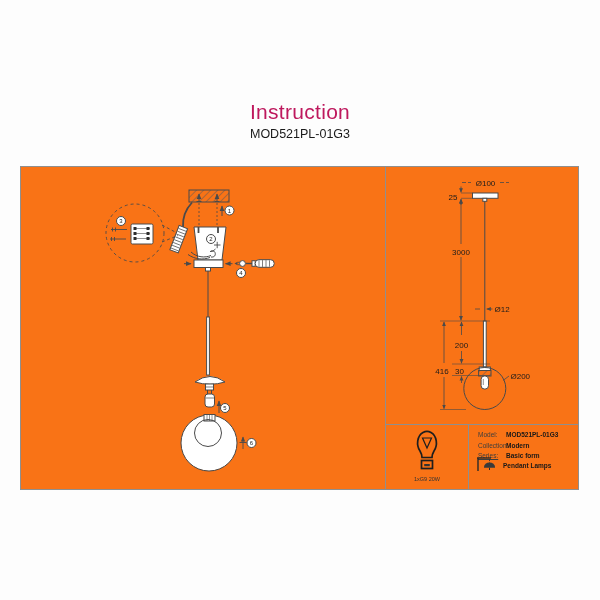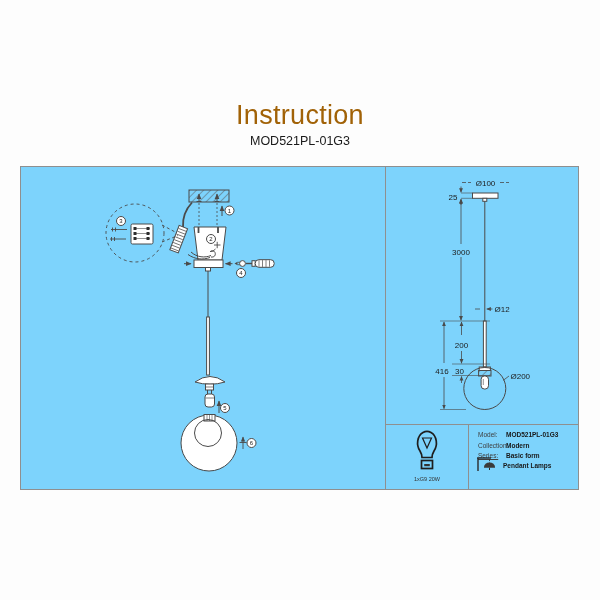--- a/index.html
+++ b/index.html
@@ -1,25 +1,25 @@
 <!DOCTYPE html>
 <html><head>
 <meta charset="utf-8">
 <style>
   html,body{margin:0;padding:0;}
   body{
     width:600px;height:600px;position:relative;background:#fdfdfd;
     font-family:"Liberation Sans", sans-serif;color:#1c1c1c;overflow:hidden;
   }
   .title-block{position:absolute;top:100px;left:0;width:600px;text-align:center;}
-  .title{font-size:27px;font-weight:500;letter-spacing:.3px;color:#a16207;}
+  .title{font-size:21px;font-weight:500;letter-spacing:.3px;color:#be185d;}
   .subtitle{font-size:12.5px;font-weight:500;margin-top:3px;color:#1a1a1a;}
   .main-box{
     position:absolute;left:20px;top:166px;width:557px;height:322px;
-    border:1px solid #8f8f8f;background:#7dd3fc;
+    border:1px solid #8f8f8f;background:#f97316;
   }
   .left-panel{position:absolute;left:0;top:0;width:364px;height:322px;}
   .right-panel{
     position:absolute;left:364px;top:0;width:192px;height:322px;
     border-left:1px solid #8f8f8f;
   }
   .dim-area{position:absolute;left:0;top:0;width:192px;height:257px;}
   .spec-table{
     position:absolute;left:0;top:257px;width:192px;height:64px;
     border-top:1px solid #8f8f8f;

